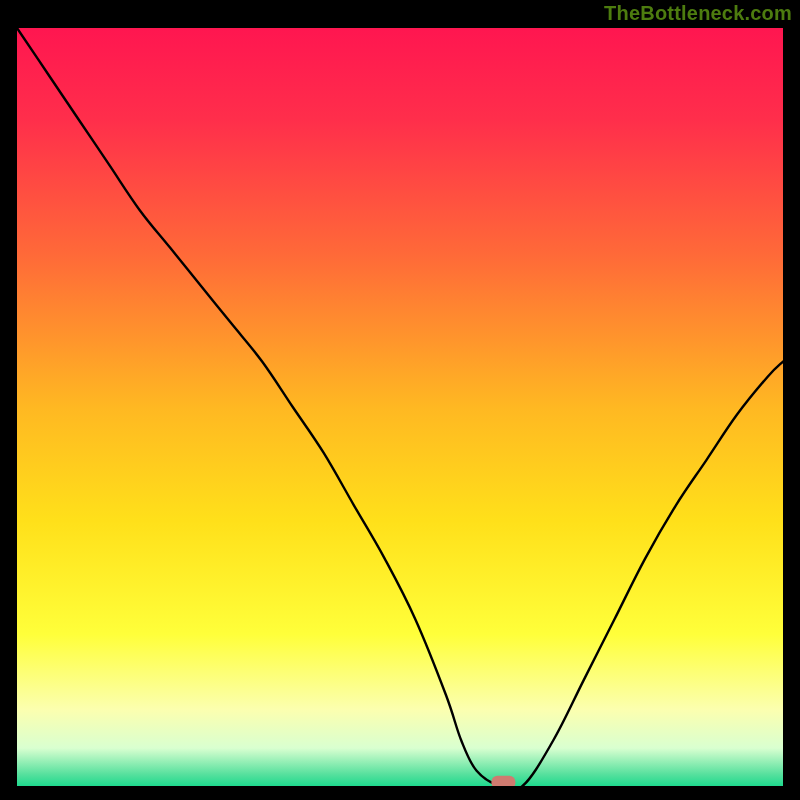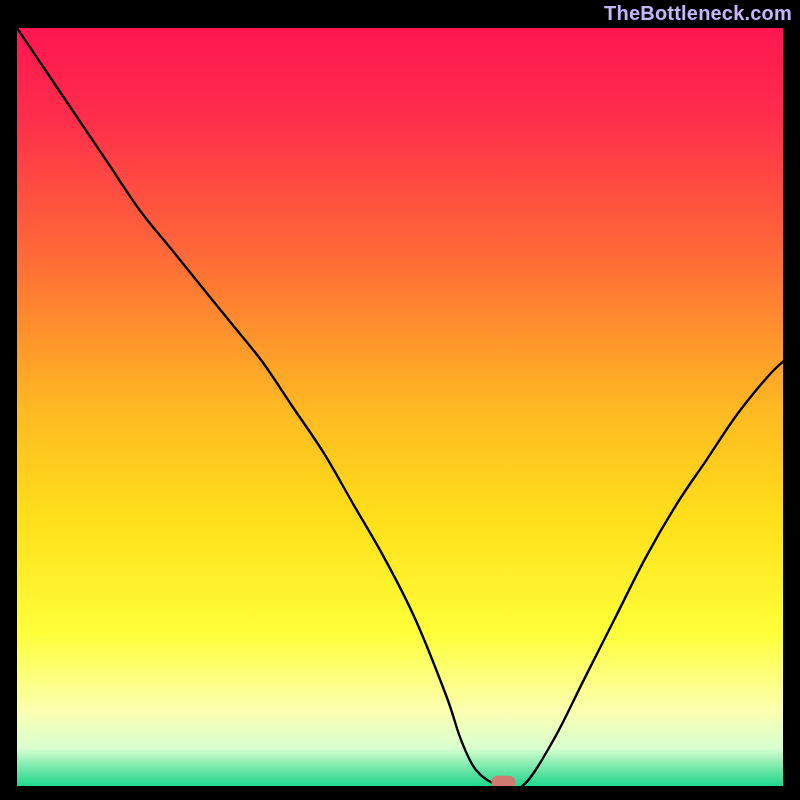--- a/index.html
+++ b/index.html
@@ -14,21 +14,21 @@
   .frame {
     position: relative;
     width: 800px;
     height: 800px;
     background: #000;
   }
   .watermark {
     position: absolute;
     top: 2px;
     right: 8px;
-    color: #c4b5fd;
+    color: #4d7c0f;
     font-size: 20px;
     font-weight: 600;
     letter-spacing: 0.2px;
     user-select: none;
   }
   .plot-outer {
     position: absolute;
     left: 17px;
     top: 28px;
     width: 766px;

